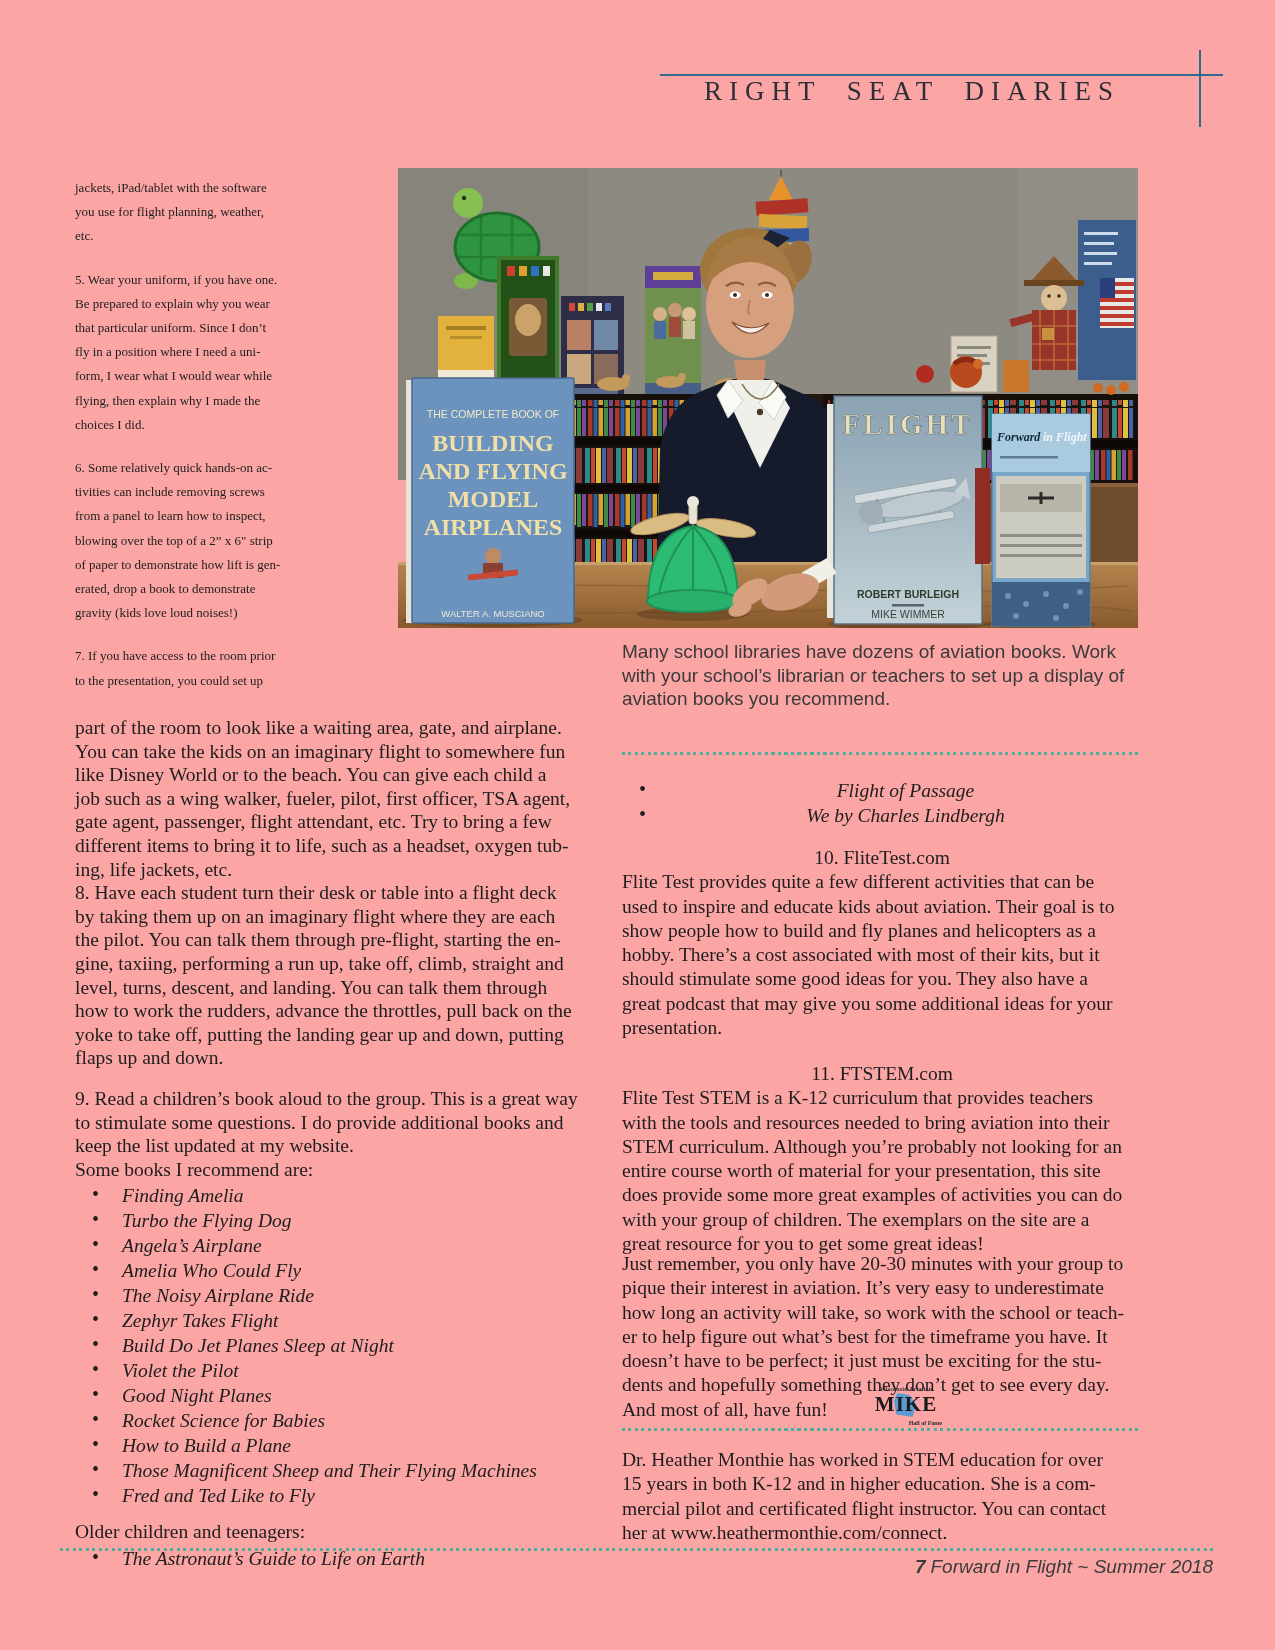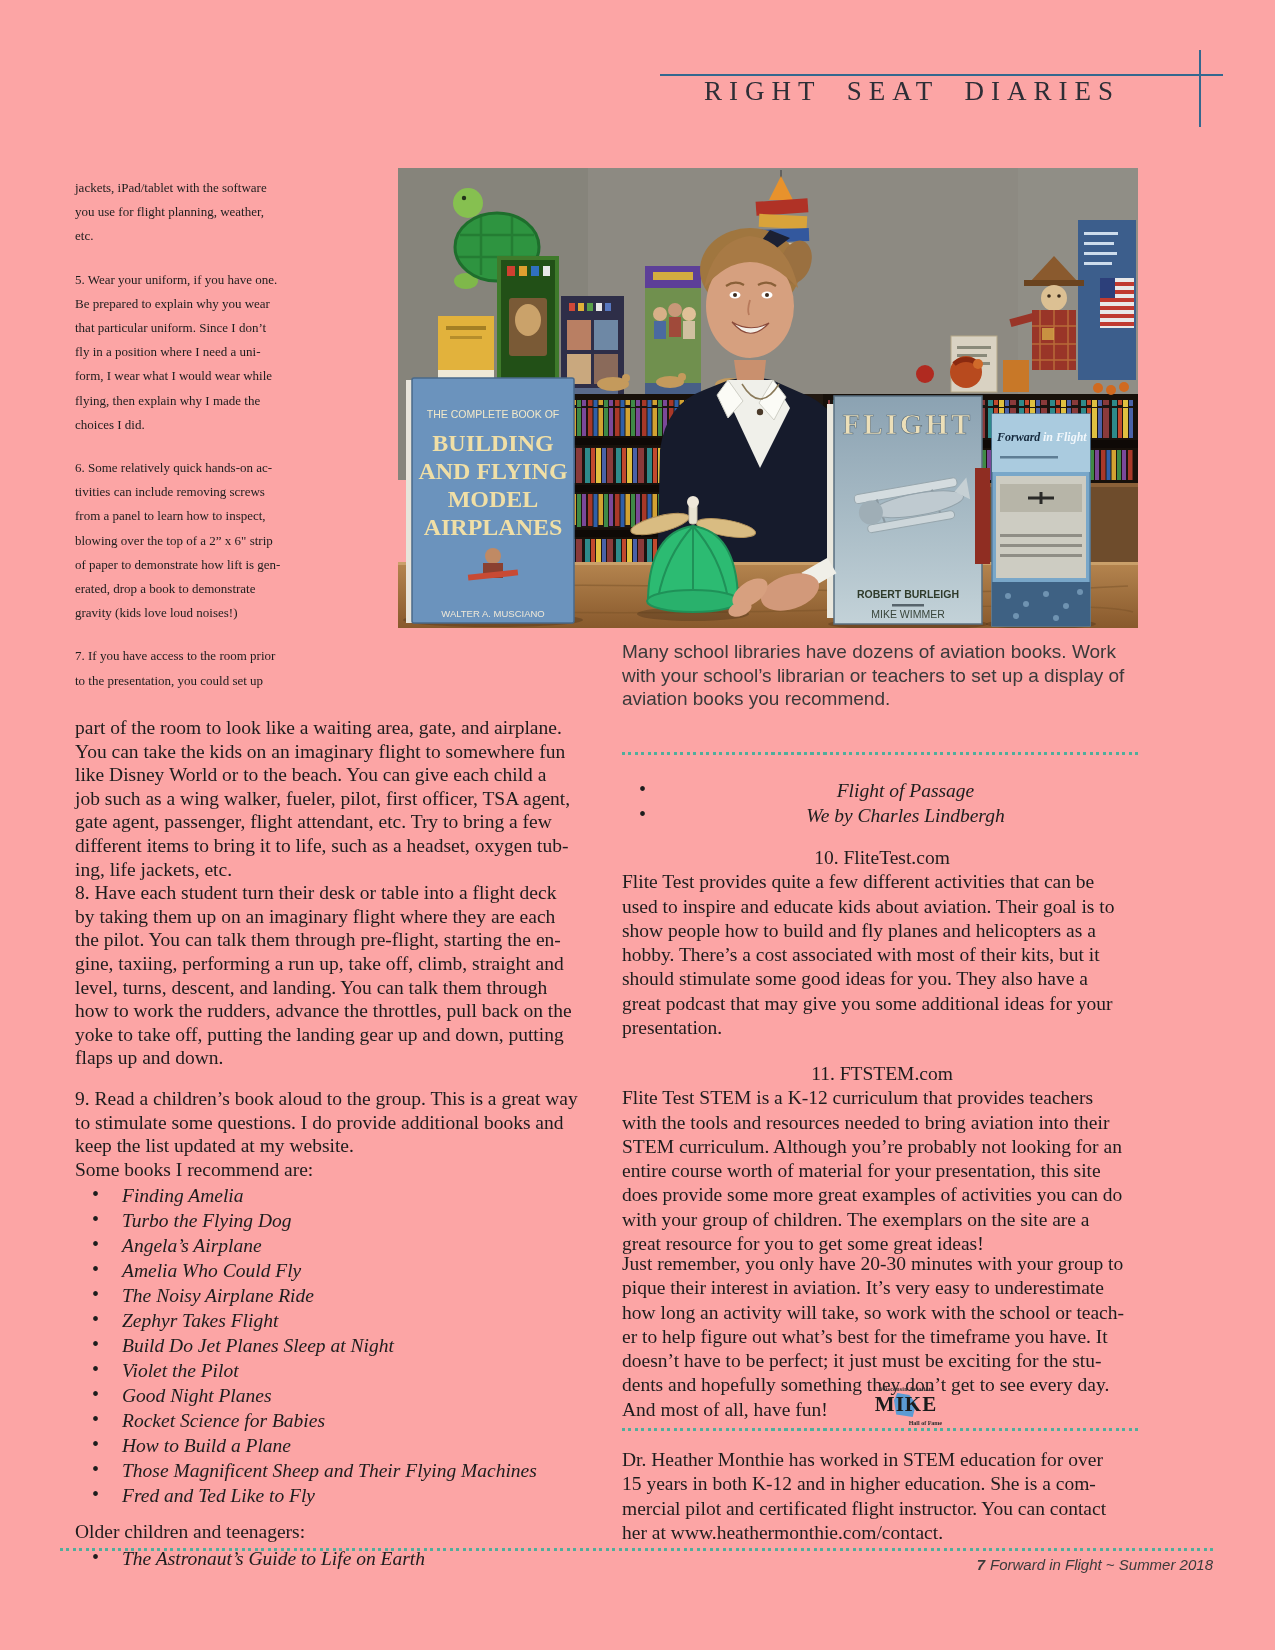--- a/index.html
+++ b/index.html
@@ -58,21 +58,21 @@
   .wahf-shape{position:absolute;left:28px;top:7px;width:22px;height:24px;background:#5b9bd3;
         clip-path:polygon(15% 0,70% 8%,100% 45%,85% 100%,10% 90%,0 30%);}
   .wahf-top{position:absolute;left:0;top:0;width:100%;text-align:center;font-size:6px;
         color:#2f2f2f;font-weight:700;letter-spacing:.2px;}
   .wahf-main{position:absolute;left:0;top:6px;width:100%;text-align:center;font-size:21px;
         font-weight:900;letter-spacing:1px;color:#1b1b1b;}
   .wahf-bottom{position:absolute;right:4px;bottom:0;font-size:6px;color:#2a2a2a;font-weight:700;}
 
   
   .footer-text{position:absolute;top:1556px;right:62px;font-family:"Liberation Sans",sans-serif;
-        font-size:15px;font-style:italic;color:#3b3b3b;}
+        font-size:19px;font-style:italic;color:#3b3b3b;}
   .footer-text .pg{font-weight:700;margin-right:5px;}
 </style>
 </head>
 <body>
 
 <div class="page">
 
   <div class="hrule"></div>
   <div class="vrule"></div>
   <h1 class="page-title">RIGHT SEAT DIARIES</h1>
@@ -482,21 +482,21 @@
     <span class="wahf-main">MIKE</span>
     <span class="wahf-bottom">Hall of Fame</span>
   </div>
 
   <div class="dotted rule-b"></div>
 
   <div class="rc bio">
     <p class="lines italic">Dr. Heather Monthie has worked in STEM education for over
 15 years in both K-12 and in higher education. She is a com-
 mercial pilot and certificated flight instructor. You can contact</p>
-    <p class="bio-last"><span class="italic pfx">her at</span><span class="u">www.heathermonthie.com/contact.</span></p>
+    <p class="bio-last"><span class="italic pfx">her at</span><span class="u">www.heathermonthie.com/connect.</span></p>
   </div>
 
   <div class="dotted rule-footer"></div>
   <div class="footer-text">
     <span class="pg">7</span><span>Forward in Flight ~ Summer 2018</span>
   </div>
 
 </div>
 
 </body></html>

